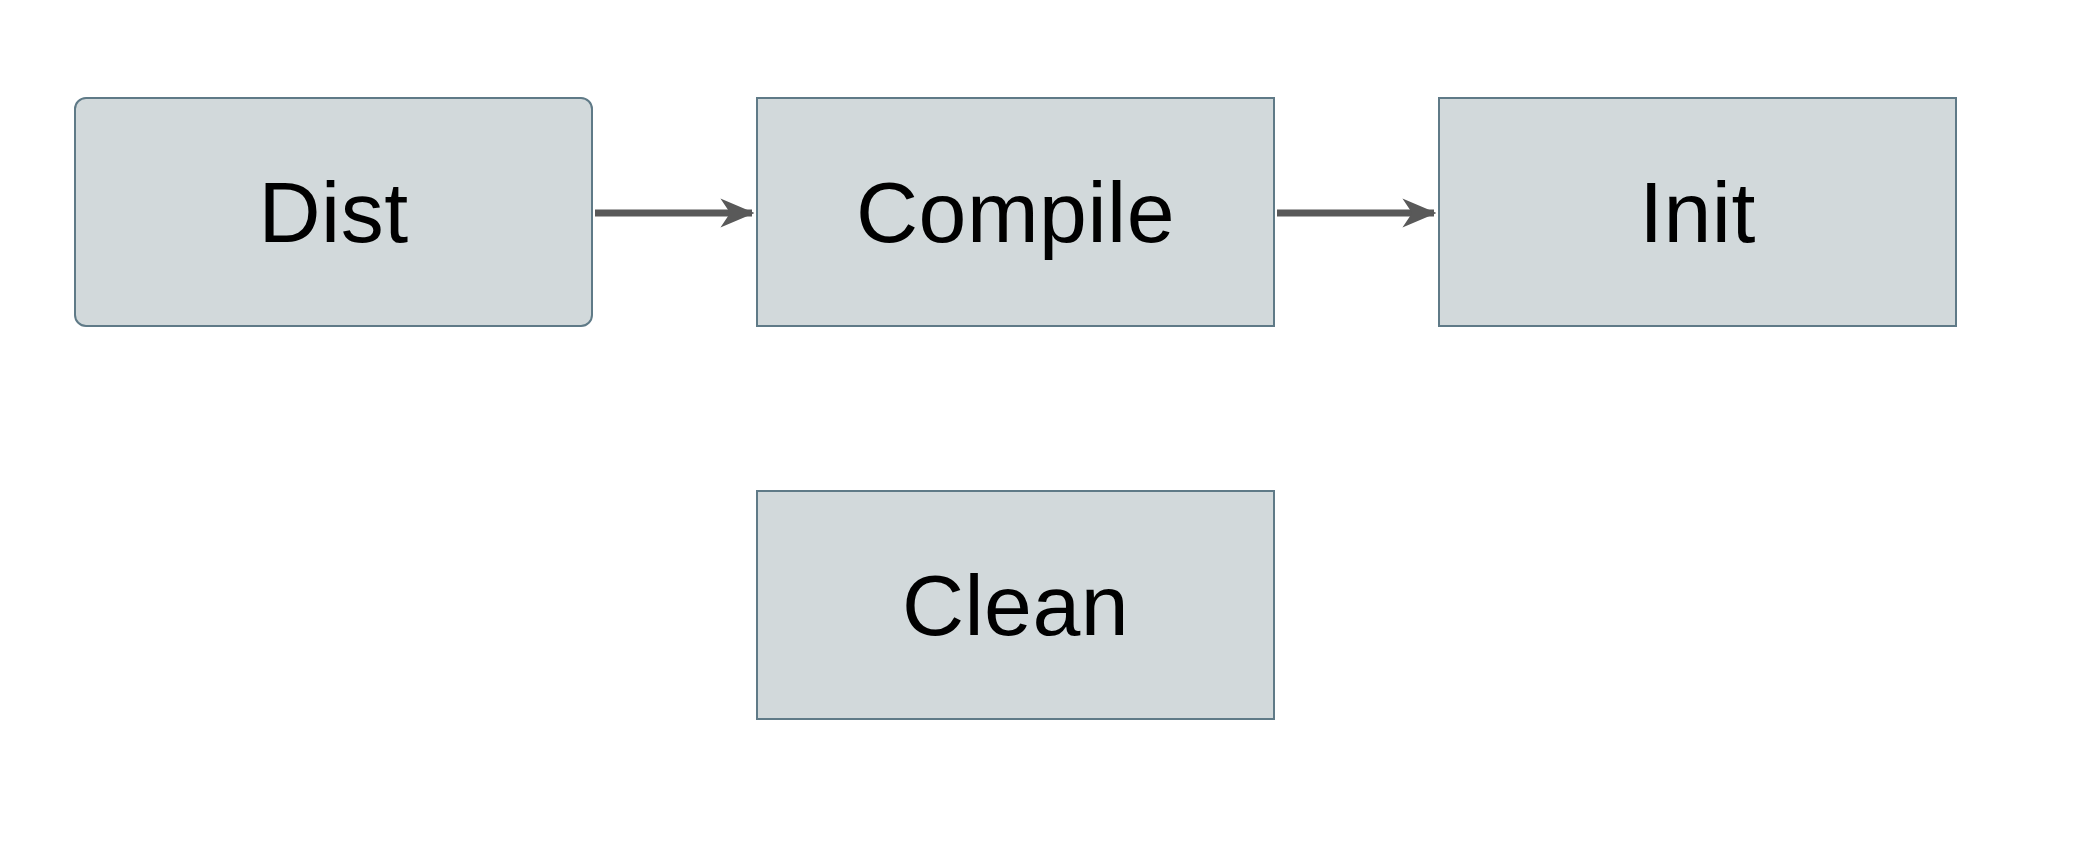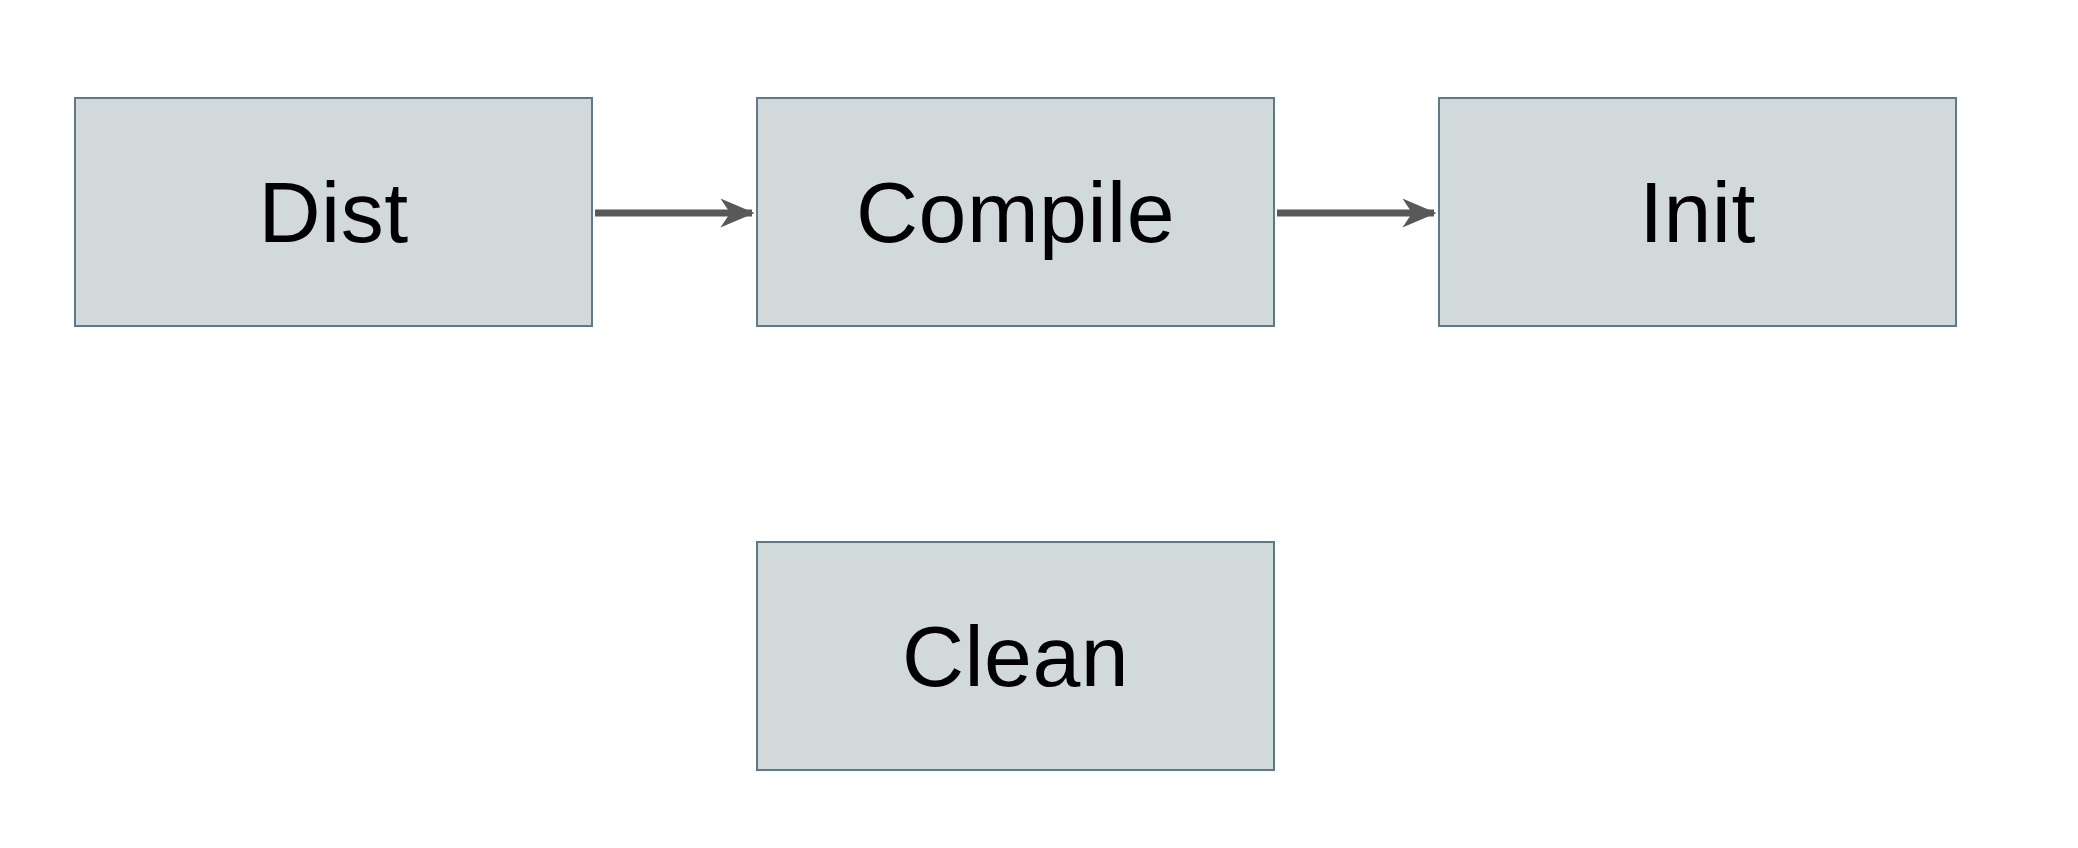--- a/index.html
+++ b/index.html
@@ -29,24 +29,24 @@
     align-items: center;
     justify-content: center;
   }
   .node .label {
     font-size: 86px;
     line-height: 1;
     color: var(--text);
     letter-spacing: 0.5px;
     white-space: nowrap;
   }
-  #node-dist    { left: 74px;   top: 97px; }
+  #node-dist    { left: 74px;   top: 97px; border-radius: 12px; }
   #node-compile { left: 756px;  top: 97px; }
   #node-init    { left: 1438px; top: 97px; }
-  #node-clean   { left: 756px;  top: 541px; }
+  #node-clean   { left: 756px;  top: 490px; }
   .edge-layer {
     position: absolute;
     left: 0; top: 0;
     width: 2078px;
     height: 848px;
     pointer-events: none;
   }
 </style>
 </head>
 <body>

